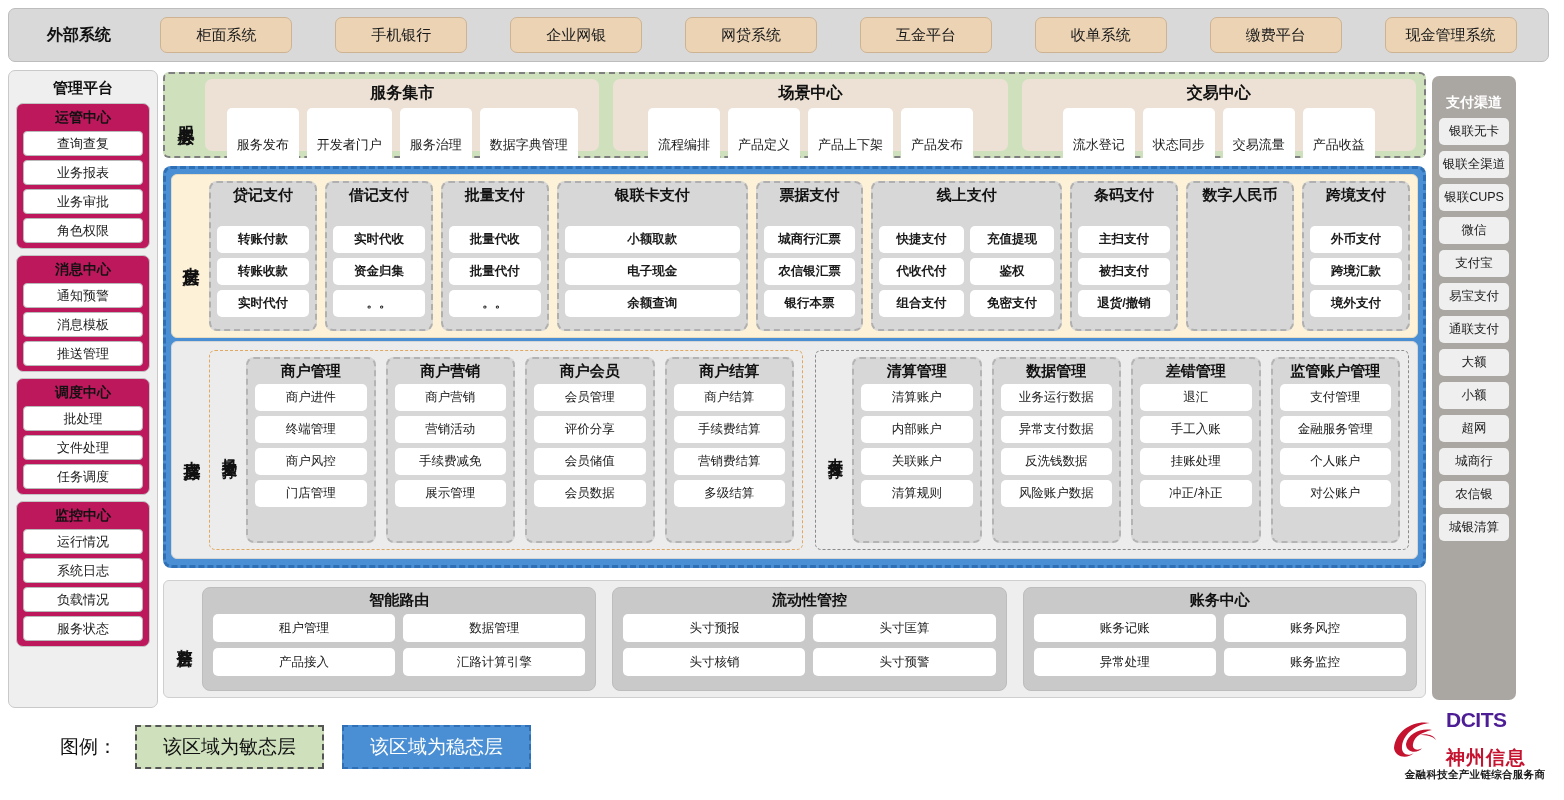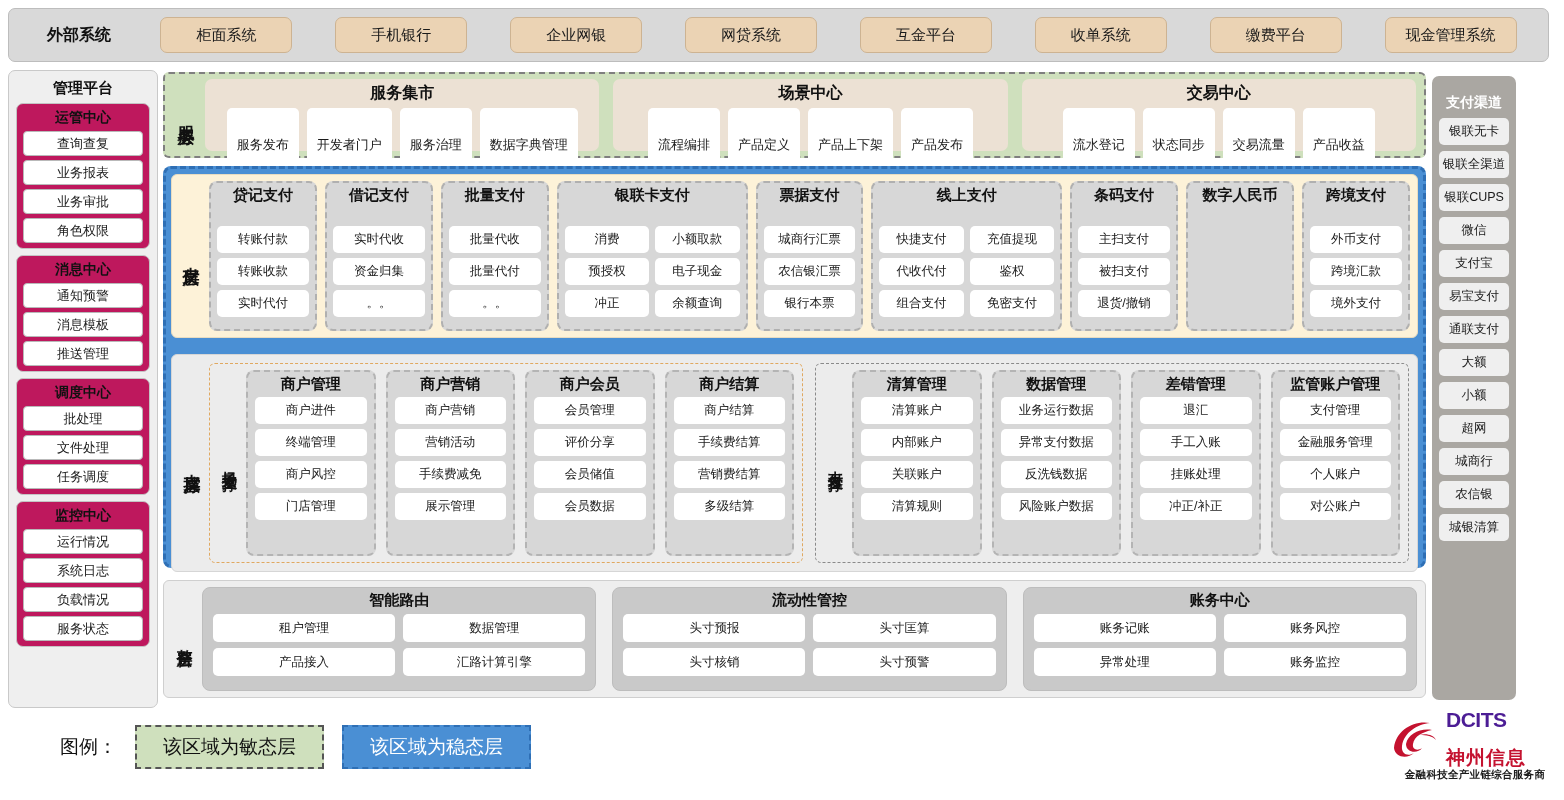--- a/index.html
+++ b/index.html
@@ -96,27 +96,27 @@
     height:164px;background:#fdf2d8;border:1px solid #e8dcc0;border-radius:6px;
     box-sizing:border-box;display:flex;align-items:center;padding:5px 7px;
   }
   #payment-layer .layer-label{width:24px;height:100px;font-size:17px;margin-right:6px;}
   #payment-layer .pay-groups{display:flex;flex:1 1 auto;gap:8px;height:150px;}
   .pay-group{
     background:#d7d7d7;border:2px dashed #b0b0b0;border-radius:8px;
     display:flex;flex-direction:column;align-items:center;padding:2px 6px 5px;box-sizing:border-box;
   }
   .pay-group .grp-title{font-weight:bold;font-size:15px;padding:1px 0 21px;white-space:nowrap;}
-  .pay-group .cells{display:flex;gap:6px;width:100%;justify-content:flex-end;flex:1 1 auto;}
+  .pay-group .cells{display:flex;gap:6px;width:100%;justify-content:flex-end;flex:1 1 auto;font-weight:bold;}
   .pay-group .col{display:flex;flex-direction:column;gap:5px;flex:1 1 0;}
   .pay-group .chip{height:27px;border:none;border-radius:5px;background:#fff;font-size:12.5px;}
 
   
   #support-layer{
-    margin-top:16px;height:218px;background:#ececec;border:1px solid #d6d6d6;border-radius:6px;
+    margin-top:3px;height:218px;background:#ececec;border:1px solid #d6d6d6;border-radius:6px;
     box-sizing:border-box;display:flex;align-items:center;padding:19px 8px;text-align:center;
   }
   #support-layer .layer-label{width:24px;height:110px;font-size:17px;margin-right:5px;}
   #support-layer .sup-halves{display:flex;flex:1 1 auto;gap:12px;height:200px;}
   .sup-half{
     flex:1 1 0;border-radius:6px;box-sizing:border-box;
     display:flex;align-items:center;padding:4px 8px;
   }
   .sup-half.scene{border:1px dashed #e0a860;}
   .sup-half.paysup{border:1px dashed #8a8a8a;background:#ececec;}
@@ -298,25 +298,20 @@
               <div class="chip">批量代收</div>
               <div class="chip">批量代付</div>
               <div class="chip">。。</div>
             </div>
           </div>
         </div>
         <div class="pay-group" style="flex: 1.9 1 0px;">
           <div class="grp-title">银联卡支付</div>
           <div class="cells">
             <div class="col">
-              <div class="chip">消费</div>
-              <div class="chip">预授权</div>
-              <div class="chip">冲正</div>
-            </div>
-            <div class="col">
               <div class="chip">小额取款</div>
               <div class="chip">电子现金</div>
               <div class="chip">余额查询</div>
             </div>
           </div>
         </div>
         <div class="pay-group" style="flex: 1 1 0px;">
           <div class="grp-title">票据支付</div>
           <div class="cells">
             <div class="col">

